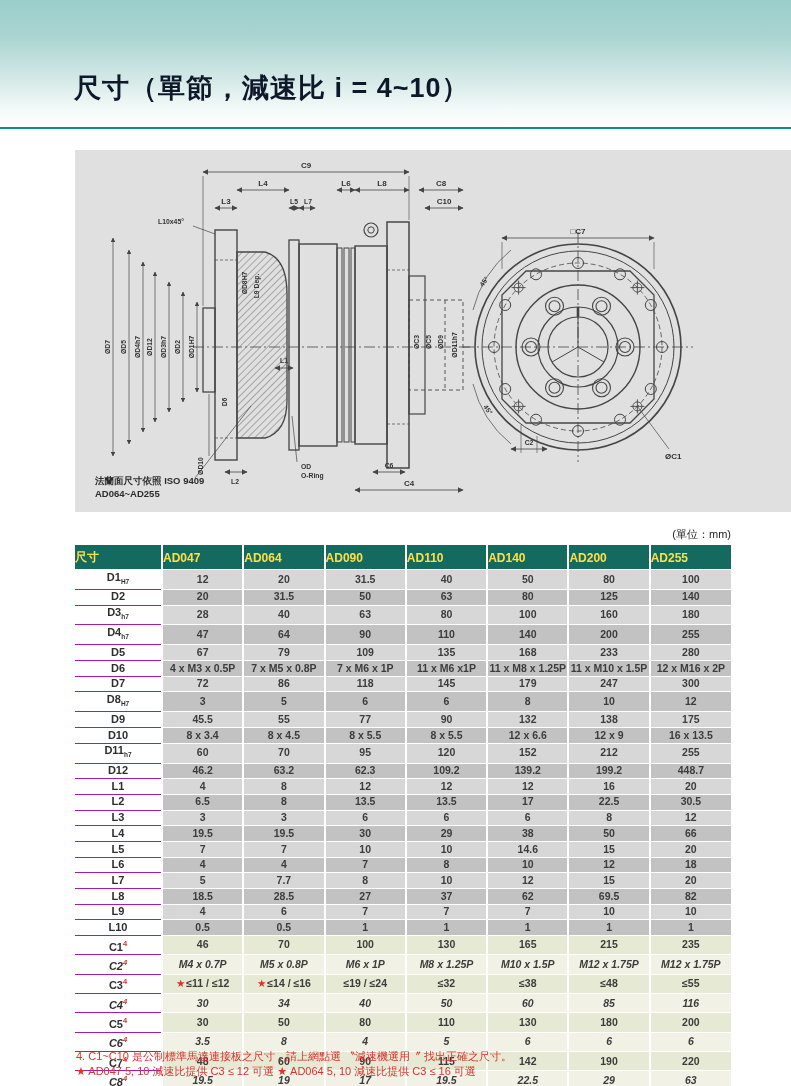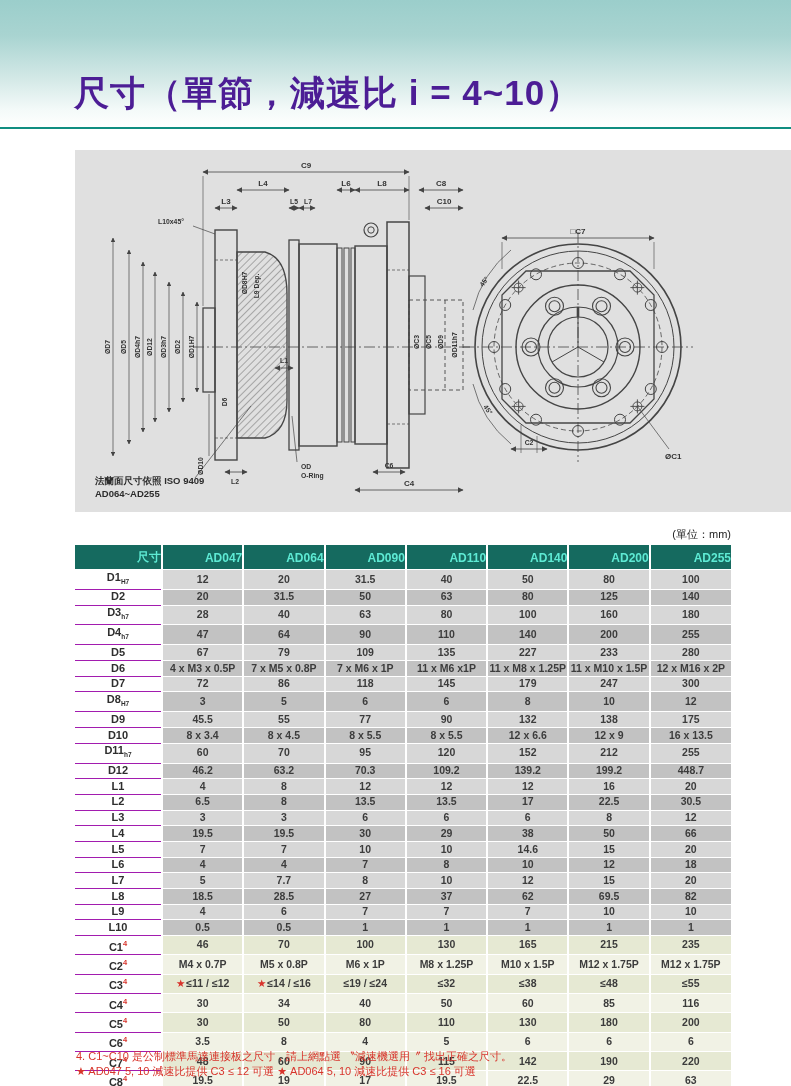--- a/index.html
+++ b/index.html
@@ -8,51 +8,51 @@
     background:#ffffff;
     font-family:"Liberation Sans","DejaVu Sans",sans-serif;
     -webkit-font-smoothing:antialiased;
   }
   .header-band{
     position:absolute;top:0;left:0;width:791px;height:128px;
     background:linear-gradient(180deg,#9bcecb 0%,#a9d4d1 28%,#d4e9e7 62%,#f4faf9 86%,#ffffff 100%);
   }
   .page-title{
     position:absolute;left:74px;top:70px;
-    font-size:35px;font-weight:bold;color:#4c1d95;letter-spacing:1px;white-space:nowrap;
+    font-size:27px;font-weight:bold;color:#0f172a;letter-spacing:1px;white-space:nowrap;
   }
   .title-rule{position:absolute;top:127px;left:0;width:791px;height:2px;background:#0f8d80;}
   .drawing-panel{position:absolute;left:75px;top:150px;width:756px;height:362px;background:#e0e0e0;}
   .unit-note{position:absolute;top:527px;right:60px;font-size:11px;color:#222;}
 
   table.dims{
     position:absolute;left:75px;top:545px;width:656px;
     border-collapse:collapse;table-layout:fixed;
   }
   table.dims th{
-    background:#156a5f;color:#5eead4;font-weight:bold;font-size:12px;
-    padding:4px 0 3px 0;border-left:2px solid #ffffff;text-align:right;margin-left:19px;
+    background:#156a5f;color:#fde047;font-weight:bold;font-size:12px;
+    padding:4px 0 3px 0;border-left:2px solid #ffffff;text-align:left;margin-left:19px;
   }
   table.dims th:first-child{border-left:none;width:86px;}
   table.dims td{
     text-align:center;font-weight:bold;color:#3c3c3c;font-size:10.5px;
     line-height:11.5px;padding:1.6px 0;
     border-left:2px solid #ffffff;border-top:1px solid #ffffff;
   }
   table.dims td.lbl{
     background:#ffffff !important;border-left:none;
     border-top:1px solid #a21caf;font-size:11px;color:#2e2e2e;
   }
   table.dims tr:first-child td.lbl{border-top:1px solid #ffffff;}
   table.dims td.lbl sub{font-size:6.5px;font-weight:bold;}
   table.dims td.lbl sup{font-size:7.5px;color:#d8342c;font-weight:bold;}
   tr.row-glight td{background:#d7d7d7;}
   tr.row-gdark  td{background:#c2c2c2;}
   tr.row-sage   td{background:#e6e9d3;}
-  tr.row-cream  td{background:#f1f2e5;}
+  tr.row-cream  td{background:#f1f2e5;font-style:italic;}
   .star{color:#d8342c;margin-right:1px;}
 
   .notes{
     position:absolute;left:76px;top:1049px;width:660px;
     font-size:11px;line-height:14.5px;font-weight:normal;color:#d8342c;
   }
   .notes .seg2{}
 
   
   svg text{fill:#333;font-family:"Liberation Sans","DejaVu Sans",sans-serif;}
@@ -305,21 +305,21 @@
         <td>140</td>
         <td>200</td>
         <td>255</td>
       </tr>
       <tr class="row-glight">
         <td class="lbl">D5</td>
         <td>67</td>
         <td>79</td>
         <td>109</td>
         <td>135</td>
-        <td>227</td>
+        <td>168</td>
         <td>233</td>
         <td>280</td>
       </tr>
       <tr class="row-gdark">
         <td class="lbl">D6</td>
         <td>4 x M3 x 0.5P</td>
         <td>7 x M5 x 0.8P</td>
         <td>7 x M6 x 1P</td>
         <td>11 x M6 x1P</td>
         <td>11 x M8 x 1.25P</td>
@@ -373,21 +373,21 @@
         <td>95</td>
         <td>120</td>
         <td>152</td>
         <td>212</td>
         <td>255</td>
       </tr>
       <tr class="row-gdark">
         <td class="lbl">D12</td>
         <td>46.2</td>
         <td>63.2</td>
-        <td>70.3</td>
+        <td>62.3</td>
         <td>109.2</td>
         <td>139.2</td>
         <td>199.2</td>
         <td>448.7</td>
       </tr>
       <tr class="row-glight">
         <td class="lbl">L1</td>
         <td>4</td>
         <td>8</td>
         <td>12</td>

